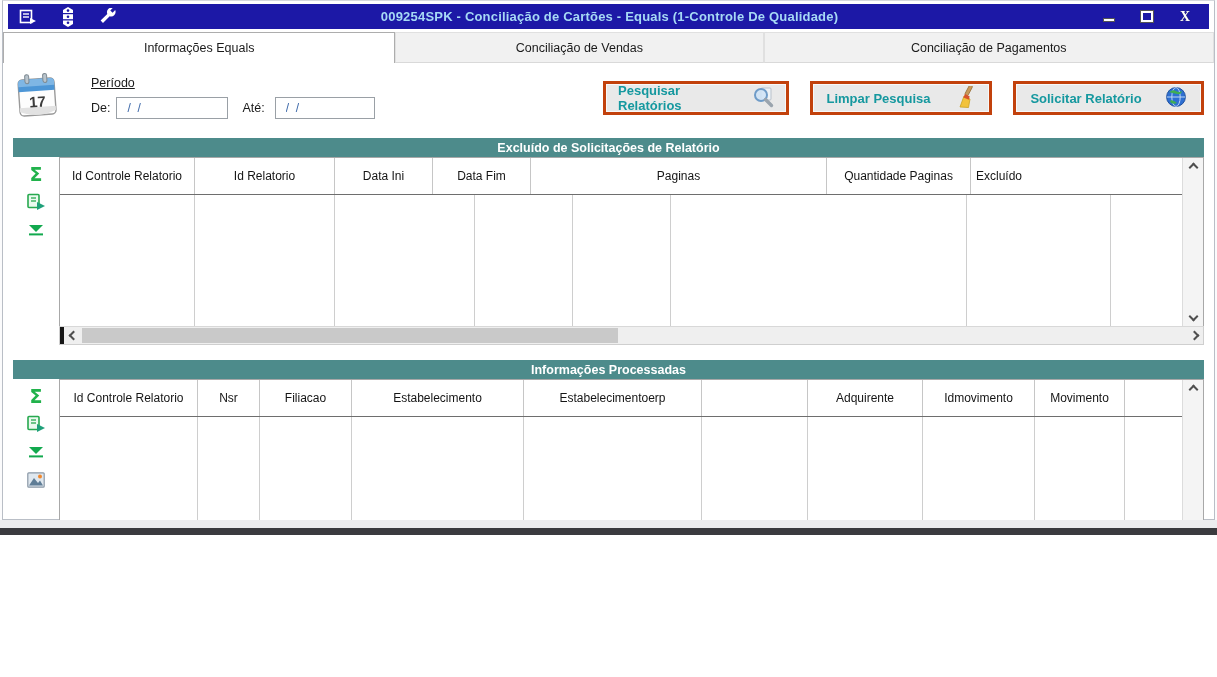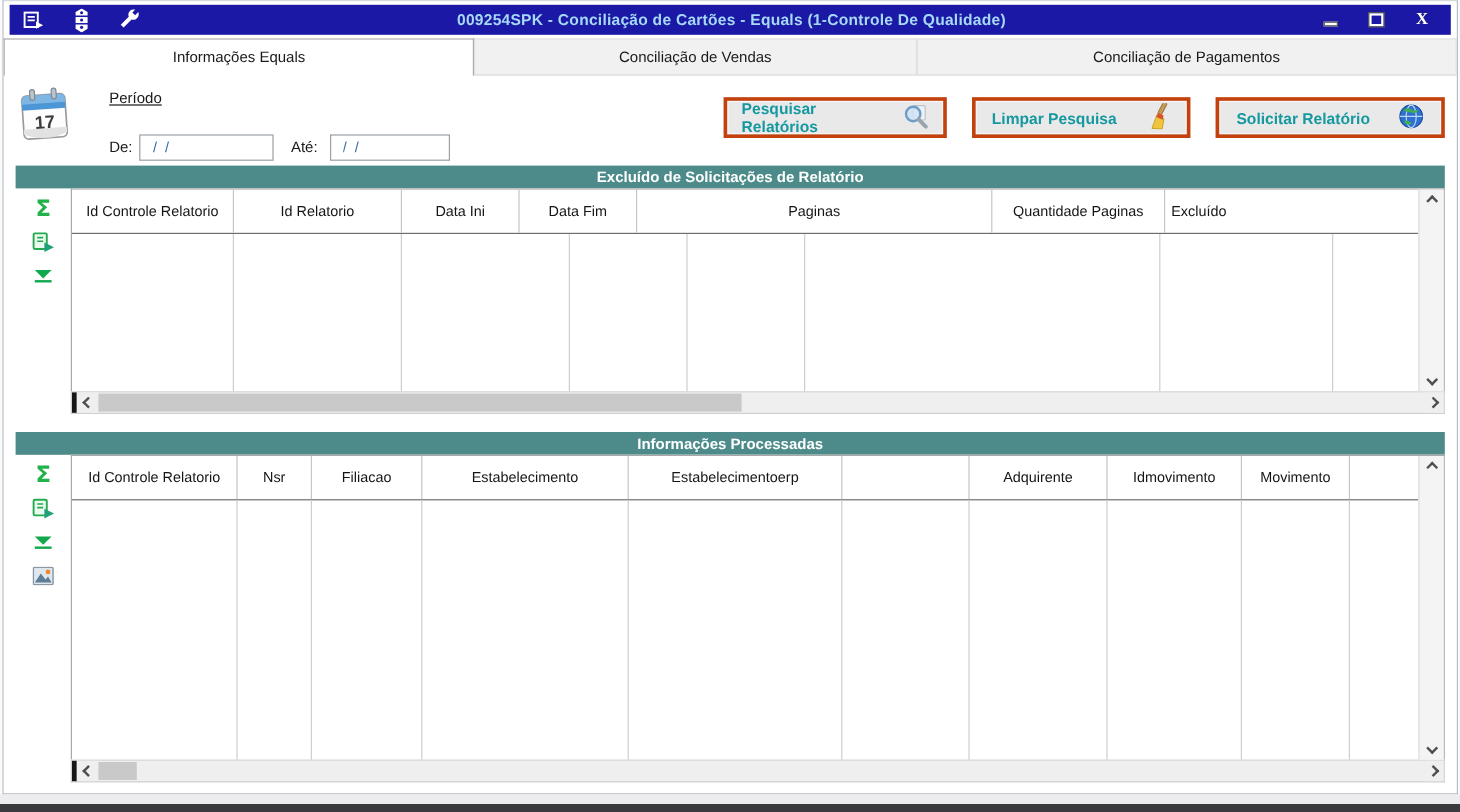--- a/index.html
+++ b/index.html
@@ -1,18 +1,18 @@
 <!DOCTYPE html>
 <html><head>
 <meta charset="utf-8">
 <style>
   * { margin:0; padding:0; box-sizing:border-box; }
   html,body { background:#fff; }
   body { font-family:"Liberation Sans", sans-serif; }
-  .screen { position:relative; width:1217px; height:677px; background:#fbfbfc; overflow:hidden;padding-left:12px; }
+  .screen { position:relative; width:1217px; height:535px; background:#fbfbfc; overflow:hidden;padding-left:12px; }
 
   
   .frame { position:absolute; left:2px; top:0; right:2px; bottom:15px;
            background:#fff; border:1px solid #b9bec6; border-top:1px solid #d5d8dd; }
   .bottom-strip { position:absolute; left:0; right:0; bottom:0; height:7px; background:#3b3b3f; }
   .below-frame { position:absolute; left:0; right:0; bottom:7px; height:8px; background:#ededef; }
 
   
   .titlebar { margin:3px 5px 0 5px; height:25px; background:#1c18a6;
               display:flex; align-items:center; padding:0 10px; }
@@ -30,21 +30,21 @@
   .tab { display:flex; align-items:center; justify-content:center; font-size:12.5px; color:#1a1a1a;
          background:#f1f1f1; border:1px solid #e0e0e0; border-bottom:1px solid #d9d9d9; cursor:default; }
   .tab.active { background:#fff; border:1px solid #adadad; border-bottom:none; }
   .tab0 { width:32.4%; } .tab1 { width:30.4%; } .tab2 { flex:1; }
 
   
   .toolbar { display:flex; align-items:flex-start; padding:4px 10px 0 10px; height:66px; }
   .filter { display:flex; width:372px; }
   .cal-wrap { margin:4px 0 0 2px; }
   .fields { margin-left:32px; padding-top:6px; }
-  .periodo { font-size:12.5px; color:#1a1a1a; text-decoration:underline; margin-bottom:23px; display:inline-block; }
+  .periodo { font-size:12.5px; color:#1a1a1a; text-decoration:underline; margin-bottom:7px; display:inline-block; }
   .fieldrow { display:flex; align-items:center; gap:6px; }
   .flabel { font-size:12.5px; color:#1a1a1a; }
   .dateinput { height:22px; border:1px solid #9aa0a6; font-size:12px; color:#3a66a8;
                padding-left:10px; font-family:"Liberation Sans",sans-serif; background:#fff; }
   .din-from { width:112px; } .din-to { width:100px; margin-left:4px; }
 
   .btns { flex:1; display:flex; justify-content:flex-end; align-items:center; gap:21px; margin-top:14px; }
   .tbtn { height:34px; background:#e9e9e9; border:3px solid #c2410c; box-shadow:inset 0 0 0 1px #f8f8f8;
           display:flex; align-items:center; justify-content:center; gap:23px;
           font-size:13px; font-weight:bold; color:#15989f; cursor:default; padding:0 12px; }

